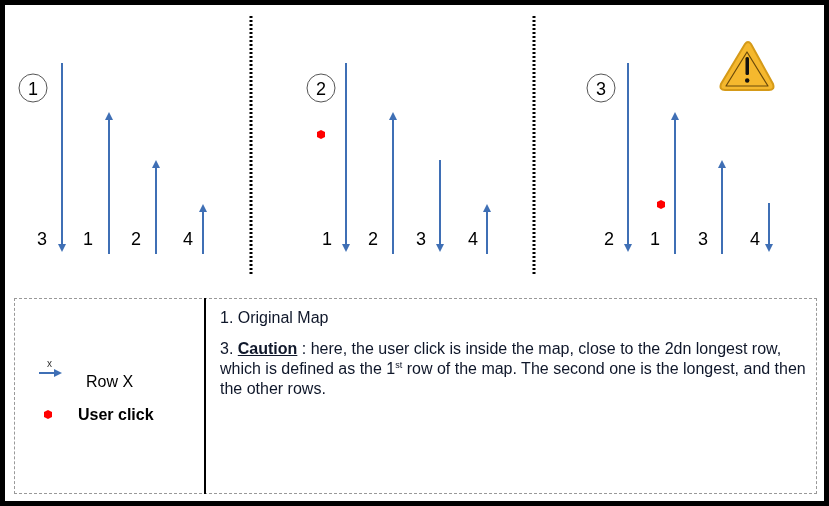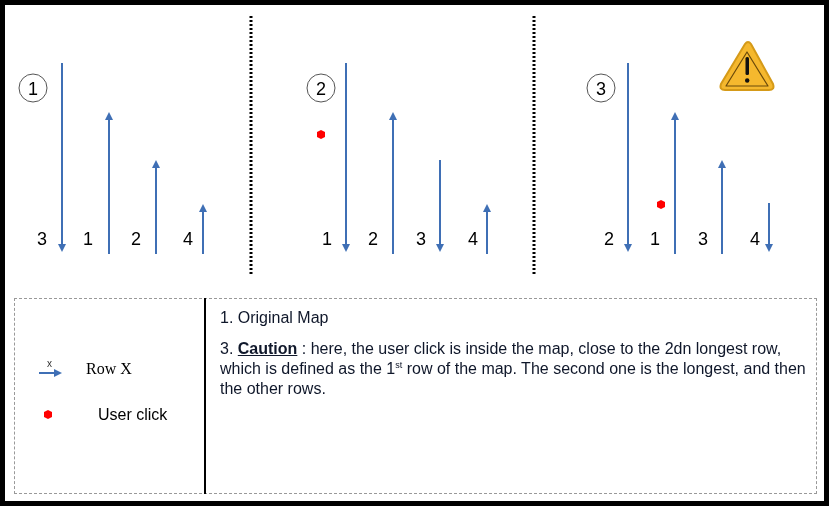--- a/index.html
+++ b/index.html
@@ -81,26 +81,26 @@
 
 <div class="legend-box"></div>
 <div class="legend-divider"></div>
 
 <div>
   <svg style="position:absolute;left:38px;top:358px;" width="26" height="22">
     <text x="9" y="9" font-size="10" font-family="Liberation Sans, sans-serif" fill="#333">x</text>
     <line x1="1" y1="15" x2="18" y2="15" stroke="#3f6fb5" stroke-width="2"></line>
     <path d="M16,11 L24,15 L16,19 Z" fill="#3f6fb5"></path>
   </svg>
-  <span class="legend-item" style="left:86px;top:360px;font-family:Liberation Serif, serif;">Row X</span>
+  <span class="legend-item" style="left:86px;top:373px;">Row X</span>
 </div>
 
 <div>
   <svg style="position:absolute;left:42px;top:409px;" width="12" height="12">
     <polygon points="6,1 10,3 10,8 6,10 2,8 2,3" fill="#ff0000"></polygon>
   </svg>
-  <span class="legend-item" style="left:98px;top:406px;">User click</span>
+  <span class="legend-item" style="left:78px;top:406px;font-weight:bold;">User click</span>
 </div>
 
 <div class="desc">
   <p>1. Original Map</p>
   <p><span>3. </span><span class="caution">Caution</span><span> : here, the user click is inside the map, close to the 2dn longest row, which is defined as the 1</span><sup>st</sup><span> row of the map. The second one is the longest, and then the other rows.</span></p>
 </div>
 
 </body></html>

